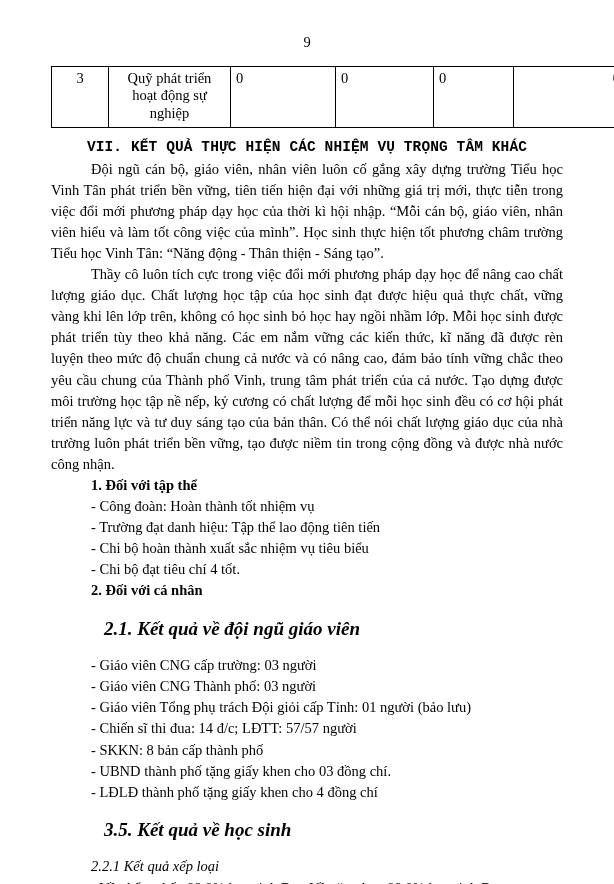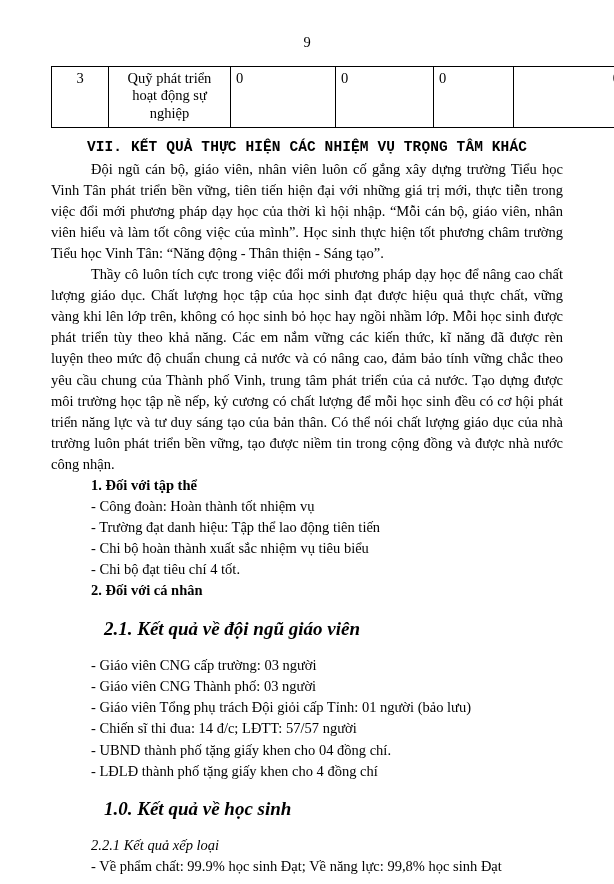--- a/index.html
+++ b/index.html
@@ -139,21 +139,22 @@
     <div class="bullet">- Trường đạt danh hiệu: Tập thể lao động tiên tiến</div>
     <div class="bullet">- Chi bộ hoàn thành xuất sắc nhiệm vụ tiêu biểu</div>
     <div class="bullet">- Chi bộ đạt tiêu chí 4 tốt.</div>
 
     <div class="sec-head">2. Đối với cá nhân</div>
     <div class="sub-head-bi">2.1. Kết quả về đội ngũ giáo viên</div>
     <div class="bullet">- Giáo viên CNG cấp trường: 03 người</div>
     <div class="bullet">- Giáo viên CNG Thành phố: 03 người</div>
     <div class="bullet">- Giáo viên Tổng phụ trách Đội giỏi cấp Tỉnh: 01 người (bảo lưu)</div>
     <div class="bullet">- Chiến sĩ thi đua: 14 đ/c; LĐTT: 57/57 người</div>
-    <div class="bullet">- UBND thành phố tặng giấy khen cho 04 đồng chí.</div>
+    <div class="bullet">- SKKN: 8 bản cấp thành phố</div>
+    <div class="bullet">- UBND thành phố tặng giấy khen cho 03 đồng chí.</div>
     <div class="bullet">- LĐLĐ thành phố tặng giấy khen cho 4 đồng chí</div>
 
-    <div class="sub-head-bi">1.0. Kết quả về học sinh</div>
+    <div class="sub-head-bi">3.5. Kết quả về học sinh</div>
     <div class="sub-head-i">2.2.1 Kết quả xếp loại</div>
     <div class="bullet">- Về phẩm chất: 99.9% học sinh Đạt; Về năng lực: 99,8% học sinh Đạt</div>
 
   </div>
 </div>
 
 </body></html>

